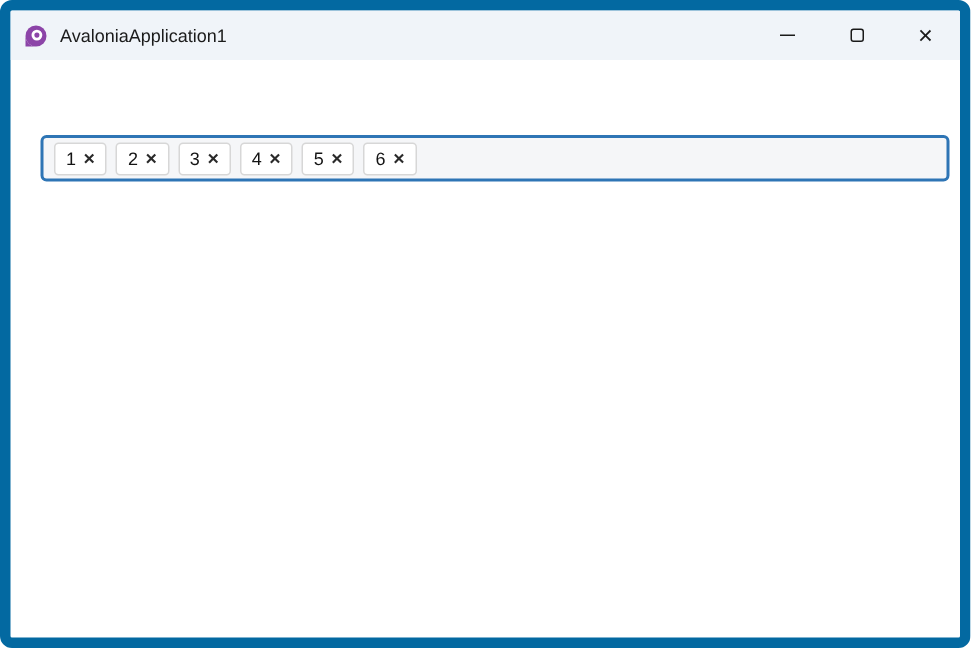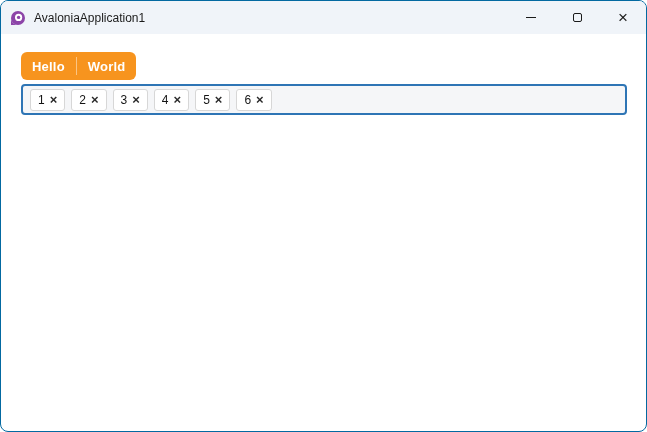--- a/index.html
+++ b/index.html
@@ -6,21 +6,21 @@
   html, body { background: #ffffff; }
   body {
     font-family: "Liberation Sans", sans-serif;
     width: 647px; height: 432px;
     overflow: hidden;
   }
   .window {
     position: relative;
     width: 647px; height: 432px;
     background: #ffffff;
-    border: 1px solid #0369a1;
+    border: 7px solid #0369a1;
     border-radius: 8px;
     overflow: hidden;
   }
   
   .titlebar {
     height: 33px;
     background: #f0f4f9;
     display: flex;
     align-items: center;
     padding-left: 9px;
@@ -116,25 +116,20 @@
       </button>
       <button class="ctrl-btn">
         <span class="max-glyph"></span>
       </button>
       <button class="ctrl-btn">
         <span class="close-glyph">×</span>
       </button>
     </div>
   </div>
 
-  <div class="tabstrip">
-    <div class="tab">Hello</div>
-    <div class="tab-divider"></div>
-    <div class="tab">World</div>
-  </div>
 
   <div class="tag-input">
     <div class="chip">
       <span class="chip-label">1</span>
       <span class="chip-remove">×</span>
     </div>
     <div class="chip">
       <span class="chip-label">2</span>
       <span class="chip-remove">×</span>
     </div>

